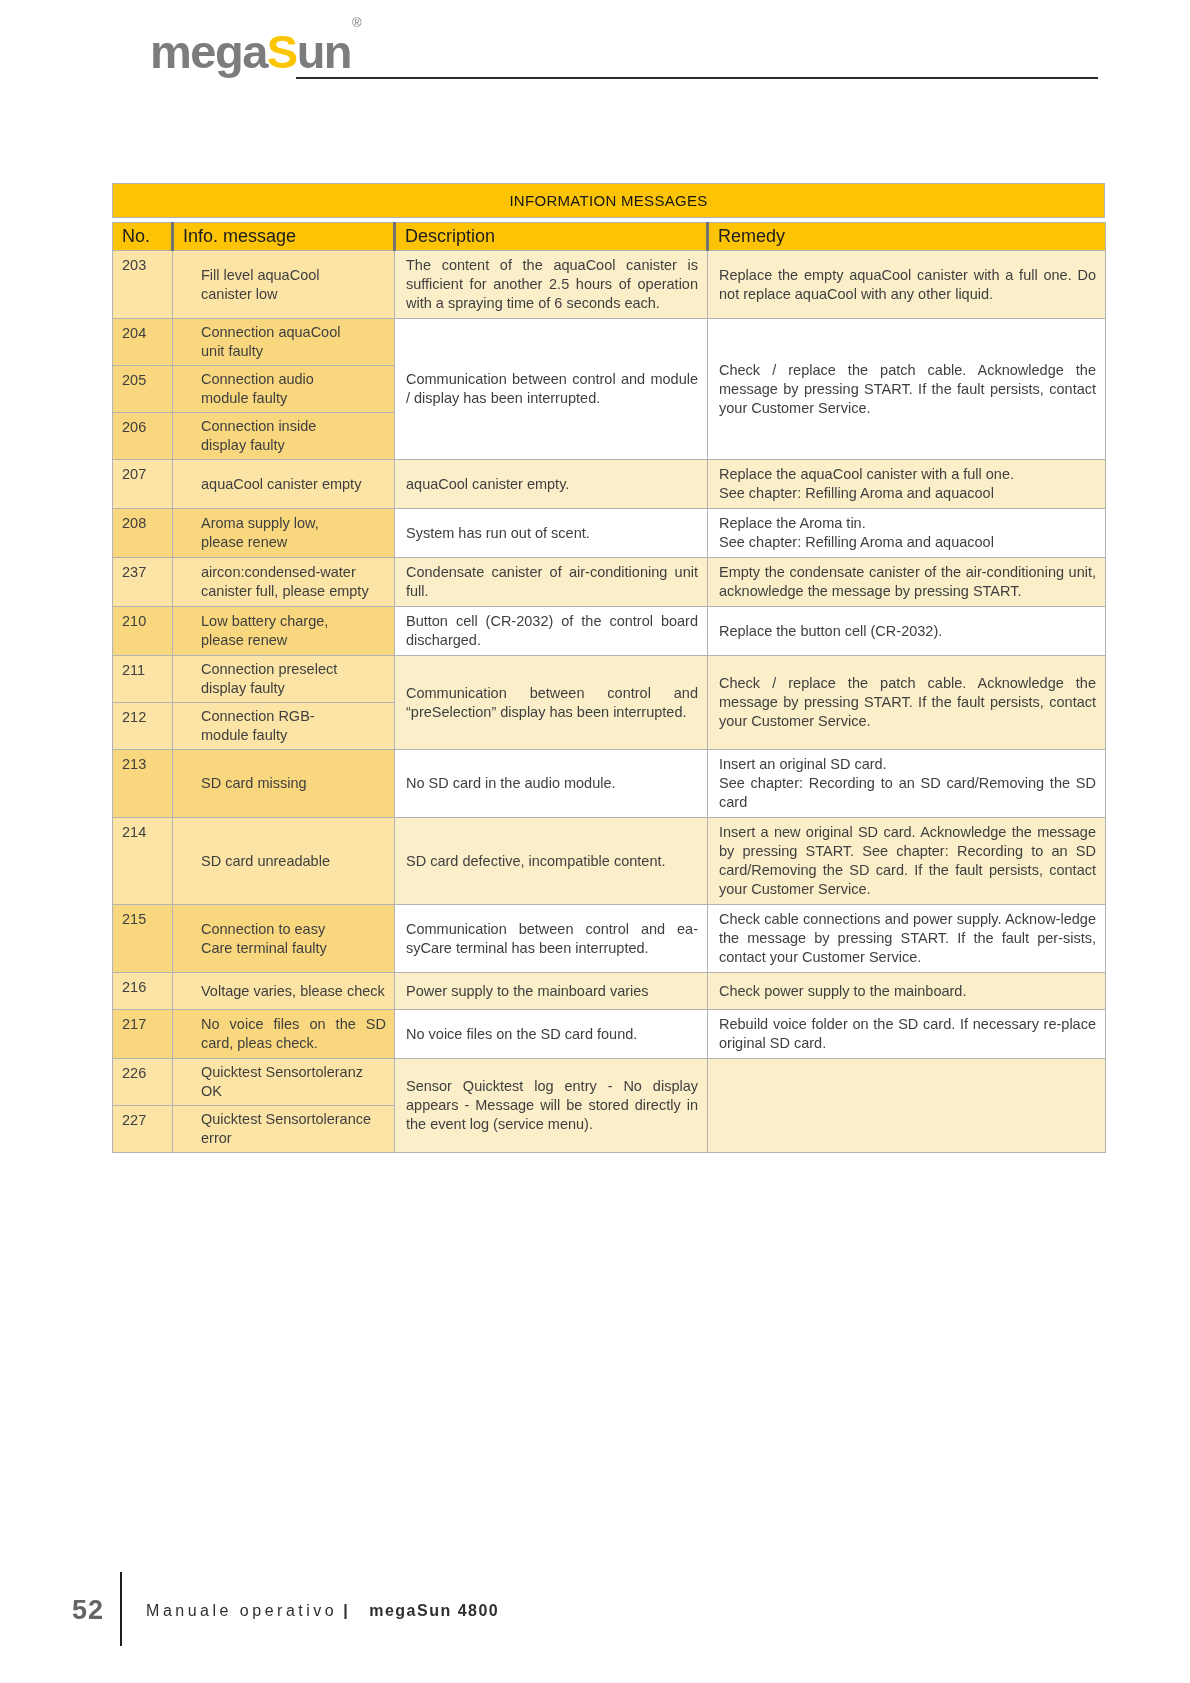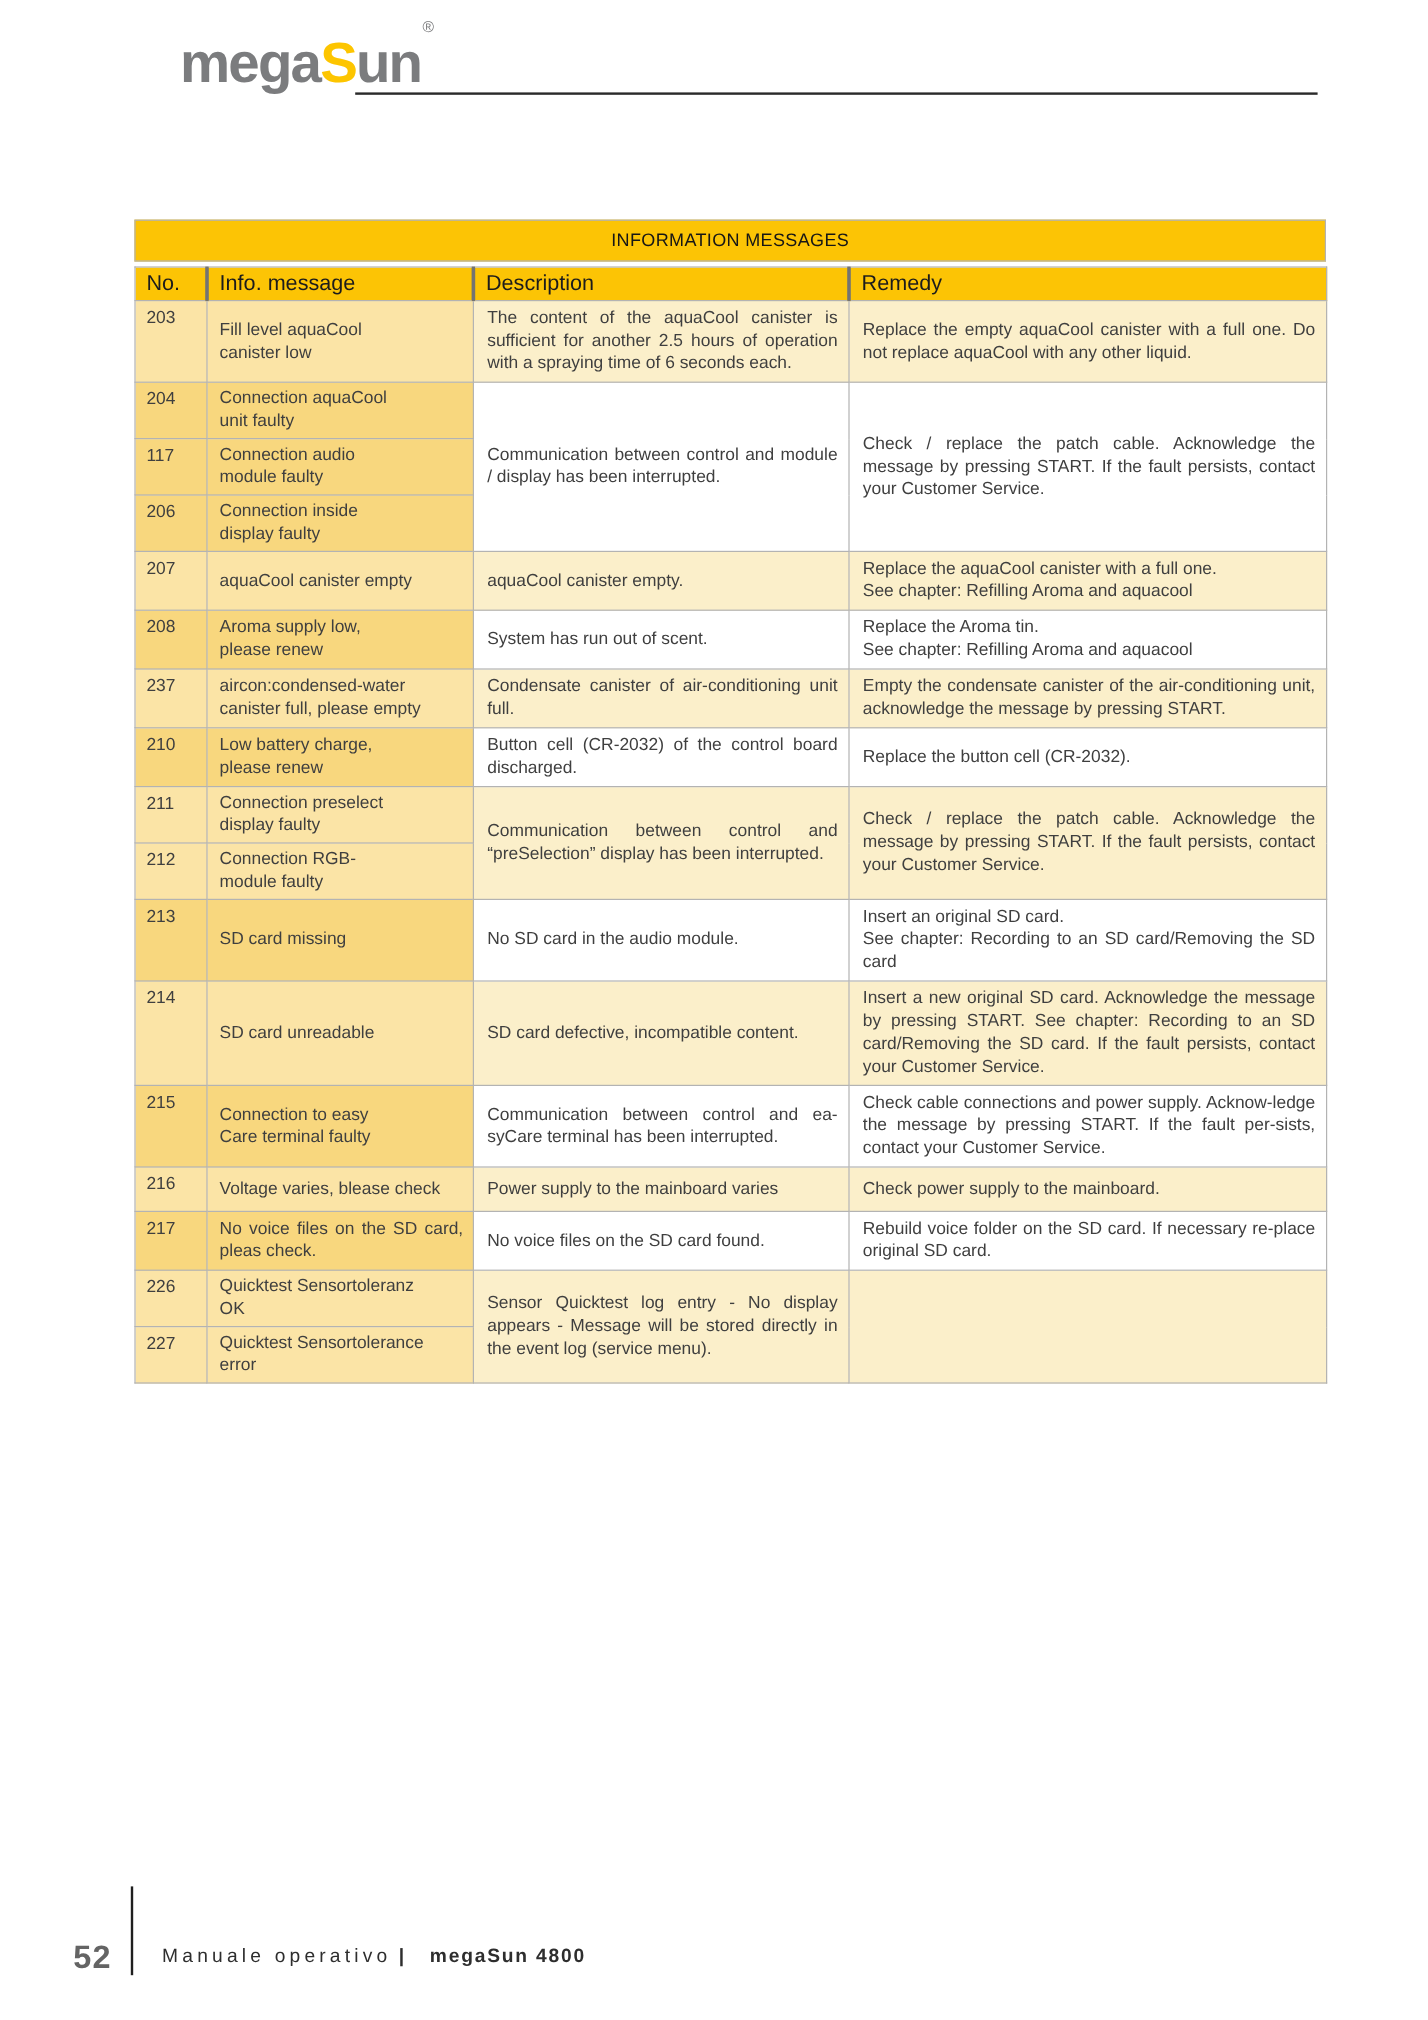--- a/index.html
+++ b/index.html
@@ -31,33 +31,33 @@
           border:1px solid var(--border);text-align:center;line-height:33px;
           font-size:15px;font-weight:400;color:#161616;letter-spacing:.3px;margin-bottom:4px;}
   table.msg{border-collapse:collapse;table-layout:fixed;width:993px;
             border:1px solid var(--border);font-size:14.5px;line-height:19px;}
   col.c-no{width:60px}col.c-info{width:222px}col.c-desc{width:313px}col.c-rem{width:398px}
   td,th{border:1px solid var(--border);box-sizing:border-box;}
   tr.hdr th{background:var(--gold);height:28px;font-size:18px;font-weight:400;color:#1c1c1c;
             text-align:left;padding:0 0 0 9px;vertical-align:middle;}
   tr.hdr th + th{border-left:3px solid #737373;}
   td.no{vertical-align:top;padding:5px 4px 0 9px;margin-left:29px;}
-  td.info{vertical-align:middle;padding:4px 8px 4px 10px;white-space:pre-line;}
+  td.info{vertical-align:middle;padding:4px 8px 4px 28px;white-space:pre-line;}
   td.info.just{white-space:normal;text-align:justify;}
   td.desc,td.rem{vertical-align:middle;padding:5px 9px 5px 11px;text-align:justify;white-space:pre-line;}
   tr.r-light td.no,  tr.r-light td.info{background:var(--row-yellow-light);}
   tr.r-dark  td.no,  tr.r-dark  td.info{background:var(--row-yellow-dark);}
   tr.r-light td.desc,tr.r-light td.rem {background:var(--row-cream);}
   tr.r-dark  td.desc,tr.r-dark  td.rem {background:var(--row-white);}
   tr.h59{height:59px}tr.h44{height:44px}tr.h41{height:41px}tr.h42{height:42px}
   tr.h43{height:43px}tr.h45{height:45px}tr.h65{height:65px}tr.h85{height:85px}
   tr.h58{height:58px}tr.h37{height:37px}
 
   
-  .footer{position:absolute;left:61px;top:1572px;display:flex;align-items:flex-end;}
+  .footer{position:absolute;left:72px;top:1572px;display:flex;align-items:center;}
   .footer .pageno{font-size:27px;font-weight:700;color:var(--footer-gray);
                   letter-spacing:1px;line-height:30px;margin-top:2px;}
   .footer .vrule{width:2px;height:74px;background:#1f1f1f;margin:0 24px 0 16px;}
   .footer .ftext{font-size:16px;color:#2e2e2e;letter-spacing:3.5px;line-height:30px;margin-top:3px;white-space:nowrap;}
   .footer .ftext .bold{font-weight:700;letter-spacing:1.5px;margin-left:6px;}
 </style>
 </head>
 <body>
 
 <div class="page">
@@ -91,21 +91,21 @@
       </tr>
 
       <tr class="r-dark h44">
         <td class="no">204</td>
         <td class="info">Connection aquaCool
 unit faulty</td>
         <td class="desc" rowspan="3">Communication between control and module / display has been interrupted.</td>
         <td class="rem" rowspan="3">Check / replace the patch cable. Acknowledge the message by pressing START. If the fault persists, contact your Customer Service.</td>
       </tr>
       <tr class="r-dark h44">
-        <td class="no">117</td>
+        <td class="no">205</td>
         <td class="info">Connection audio
 module faulty</td>
       </tr>
       <tr class="r-dark h44">
         <td class="no">206</td>
         <td class="info">Connection inside
 display faulty</td>
       </tr>
 
       <tr class="r-light h41">

